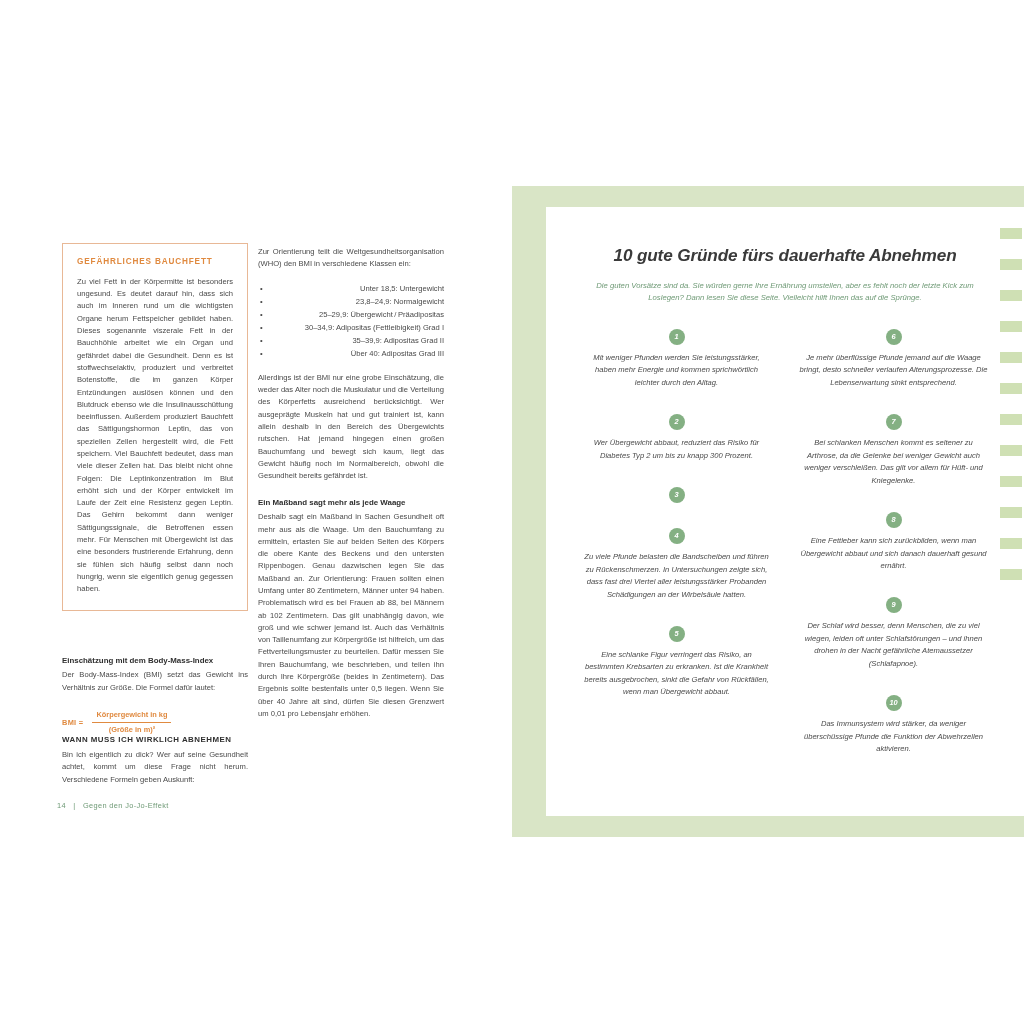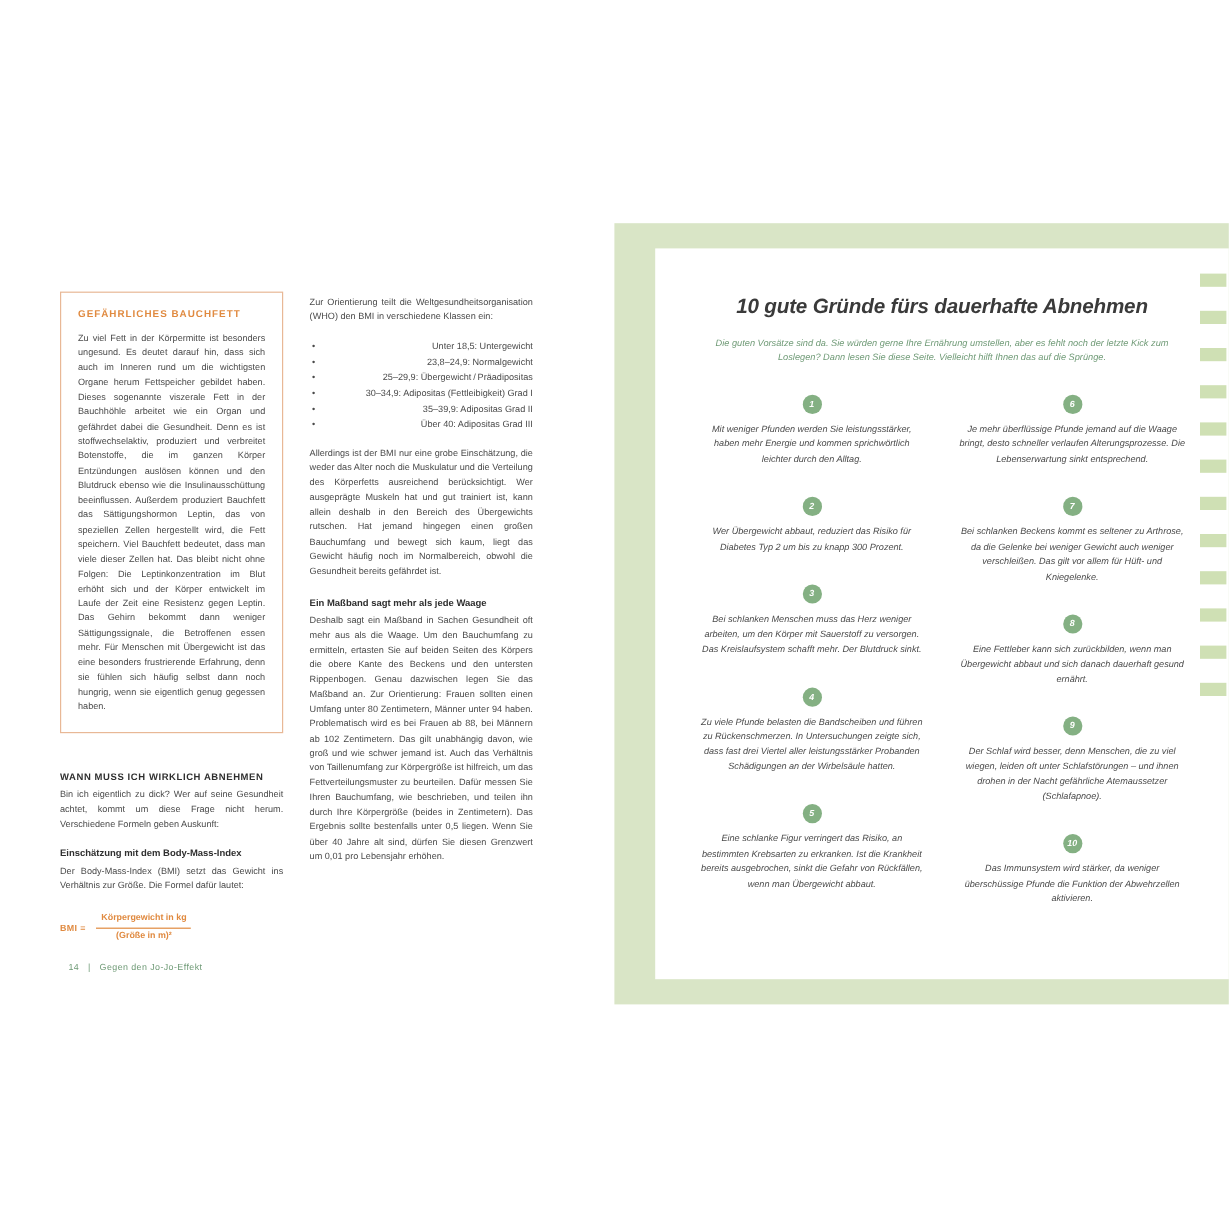--- a/index.html
+++ b/index.html
@@ -20,21 +20,21 @@
   
   #left-page {
     position: absolute;
     left: 0; top: 0;
     width: 512px; height: 1024px;
   }
   .col {
     position: absolute;
     width: 186px;
   }
-  #left-col-a { left: 50px; top: 243px; }
+  #left-col-a { left: 62px; top: 243px; }
   #left-col-b { left: 258px; top: 246px; }
 
   
   #danger-box {
     border: 1.4px solid #e8b896;
     padding: 13px 14px 14px 14px;
     box-sizing: border-box;
     width: 186px;
     background: #ffffff;
   }
@@ -224,36 +224,36 @@
 
   <div class="col" id="left-col-a">
 
     <div id="danger-box">
       <div id="danger-title">GEFÄHRLICHES BAUCHFETT</div>
       <p id="danger-body">Zu viel Fett in der Körpermitte ist besonders ungesund. Es deutet darauf hin, dass sich auch im Inneren rund um die wichtigsten Organe herum Fettspeicher gebildet haben. Dieses sogenannte viszerale Fett in der Bauchhöhle arbeitet wie ein Organ und gefährdet dabei die Gesundheit. Denn es ist stoffwechselaktiv, produziert und verbreitet Botenstoffe, die im ganzen Körper Entzündungen auslösen können und den Blutdruck ebenso wie die Insulinausschüttung beeinflussen. Außerdem produziert Bauchfett das Sättigungshormon Leptin, das von speziellen Zellen hergestellt wird, die Fett speichern. Viel Bauchfett bedeutet, dass man viele dieser Zellen hat. Das bleibt nicht ohne Folgen: Die Leptinkonzentration im Blut erhöht sich und der Körper entwickelt im Laufe der Zeit eine Resistenz gegen Leptin. Das Gehirn bekommt dann weniger Sättigungssignale, die Betroffenen essen mehr. Für Menschen mit Übergewicht ist das eine besonders frustrierende Erfahrung, denn sie fühlen sich häufig selbst dann noch hungrig, wenn sie eigentlich genug gegessen haben.</p>
     </div>
 
     <div style="height:32px"></div>
 
-    <div>
-      <div class="sec-heading-caps">WANN MUSS ICH WIRKLICH ABNEHMEN</div>
-      <p class="body-text">Bin ich eigentlich zu dick? Wer auf seine Gesundheit achtet, kommt um diese Frage nicht herum. Verschiedene Formeln geben Auskunft:</p>
-    </div>
-
     <div id="bmi-section">
       <div class="sec-heading">Einschätzung mit dem Body-Mass-Index</div>
       <p class="body-text">Der Body-Mass-Index (BMI) setzt das Gewicht ins Verhältnis zur Größe. Die Formel dafür lautet:</p>
 
       <div id="bmi-formula">
         <span id="bmi-eq">BMI =</span>
         <span id="bmi-frac">
           <span id="bmi-num" style="display:block">Körpergewicht in kg</span>
           <span id="bmi-den" style="display:block">(Größe in m)²</span>
         </span>
       </div>
+    </div>
+
+    <div>
+      <div class="sec-heading-caps">WANN MUSS ICH WIRKLICH ABNEHMEN</div>
+      <p class="body-text">Bin ich eigentlich zu dick? Wer auf seine Gesundheit achtet, kommt um diese Frage nicht herum. Verschiedene Formeln geben Auskunft:</p>
     </div>
 
   </div>
 
   <div class="col" id="left-col-b">
     <p class="body-text">Zur Orientierung teilt die Weltgesundheitsorganisation (WHO) den BMI in verschiedene Klassen ein:</p>
 
     <ul id="who-list">
       <li>Unter 18,5: Untergewicht</li>
       <li>23,8–24,9: Normalgewicht</li>
@@ -298,40 +298,39 @@
       <div class="reason">
         <div class="reason-num">1</div>
         <p class="reason-text">Mit weniger Pfunden werden Sie leistungsstärker, haben mehr Energie und kommen sprichwörtlich leichter durch den Alltag.</p>
       </div>
       <div class="reason">
         <div class="reason-num">2</div>
         <p class="reason-text">Wer Übergewicht abbaut, reduziert das Risiko für Diabetes Typ 2 um bis zu knapp 300 Prozent.</p>
       </div>
       <div class="reason">
         <div class="reason-num">3</div>
-        <p class="reason-text">Bei schlanken Menschen muss das Herz weniger arbeiten, um den Körper mit Sauerstoff zu versorgen. Das Kreislaufsystem schafft mehr. Der Blutdruck sinkt.</p>
       </div>
       <div class="reason">
         <div class="reason-num">4</div>
         <p class="reason-text">Zu viele Pfunde belasten die Bandscheiben und führen zu Rückenschmerzen. In Untersuchungen zeigte sich, dass fast drei Viertel aller leistungsstärker Probanden Schädigungen an der Wirbelsäule hatten.</p>
       </div>
       <div class="reason">
         <div class="reason-num">5</div>
         <p class="reason-text">Eine schlanke Figur verringert das Risiko, an bestimmten Krebsarten zu erkranken. Ist die Krankheit bereits ausgebrochen, sinkt die Gefahr von Rückfällen, wenn man Übergewicht abbaut.</p>
       </div>
     </div>
 
     <div class="reasons-col">
       <div class="reason">
         <div class="reason-num">6</div>
         <p class="reason-text">Je mehr überflüssige Pfunde jemand auf die Waage bringt, desto schneller verlaufen Alterungsprozesse. Die Lebenserwartung sinkt entsprechend.</p>
       </div>
       <div class="reason">
         <div class="reason-num">7</div>
-        <p class="reason-text">Bei schlanken Beckens kommt es seltener zu Arthrose, da die Gelenke bei weniger Gewicht auch weniger verschleißen. Das gilt vor allem für Hüft- und Kniegelenke.</p>
+        <p class="reason-text">Bei schlanken Menschen kommt es seltener zu Arthrose, da die Gelenke bei weniger Gewicht auch weniger verschleißen. Das gilt vor allem für Hüft- und Kniegelenke.</p>
       </div>
       <div class="reason">
         <div class="reason-num">8</div>
         <p class="reason-text">Eine Fettleber kann sich zurückbilden, wenn man Übergewicht abbaut und sich danach dauerhaft gesund ernährt.</p>
       </div>
       <div class="reason">
         <div class="reason-num">9</div>
         <p class="reason-text">Der Schlaf wird besser, denn Menschen, die zu viel wiegen, leiden oft unter Schlafstörungen – und ihnen drohen in der Nacht gefährliche Atemaussetzer (Schlafapnoe).</p>
       </div>
       <div class="reason">

